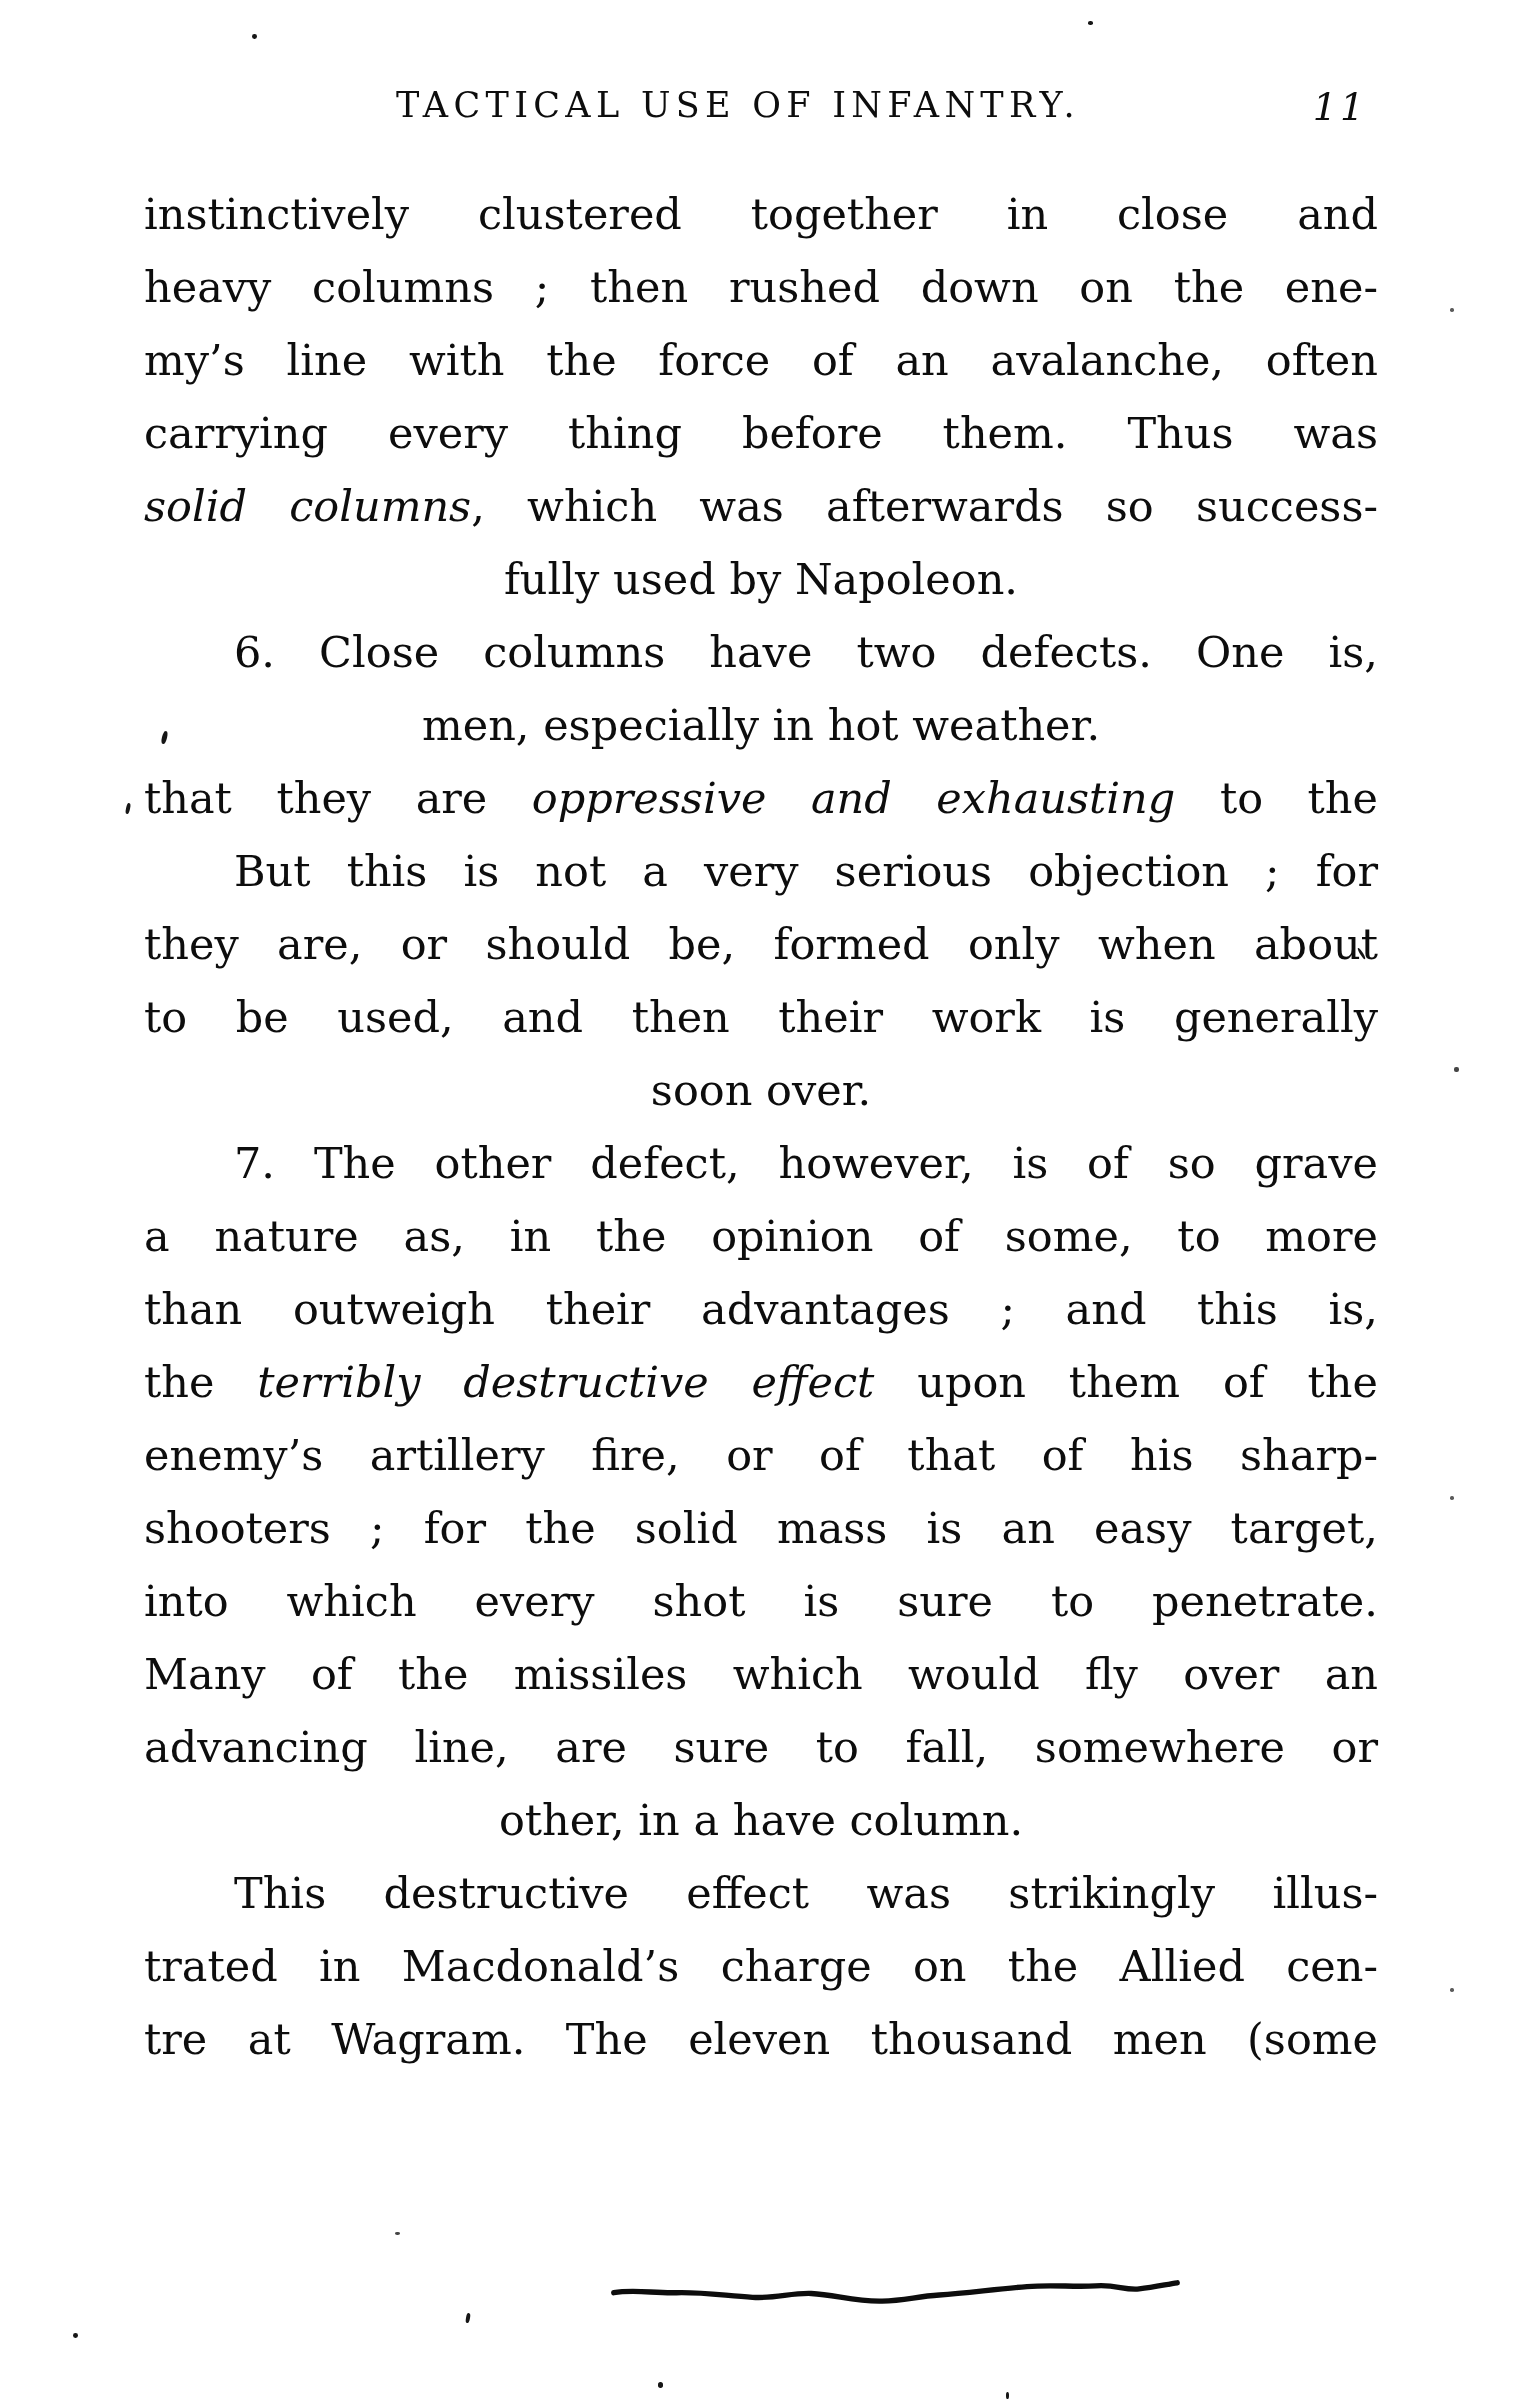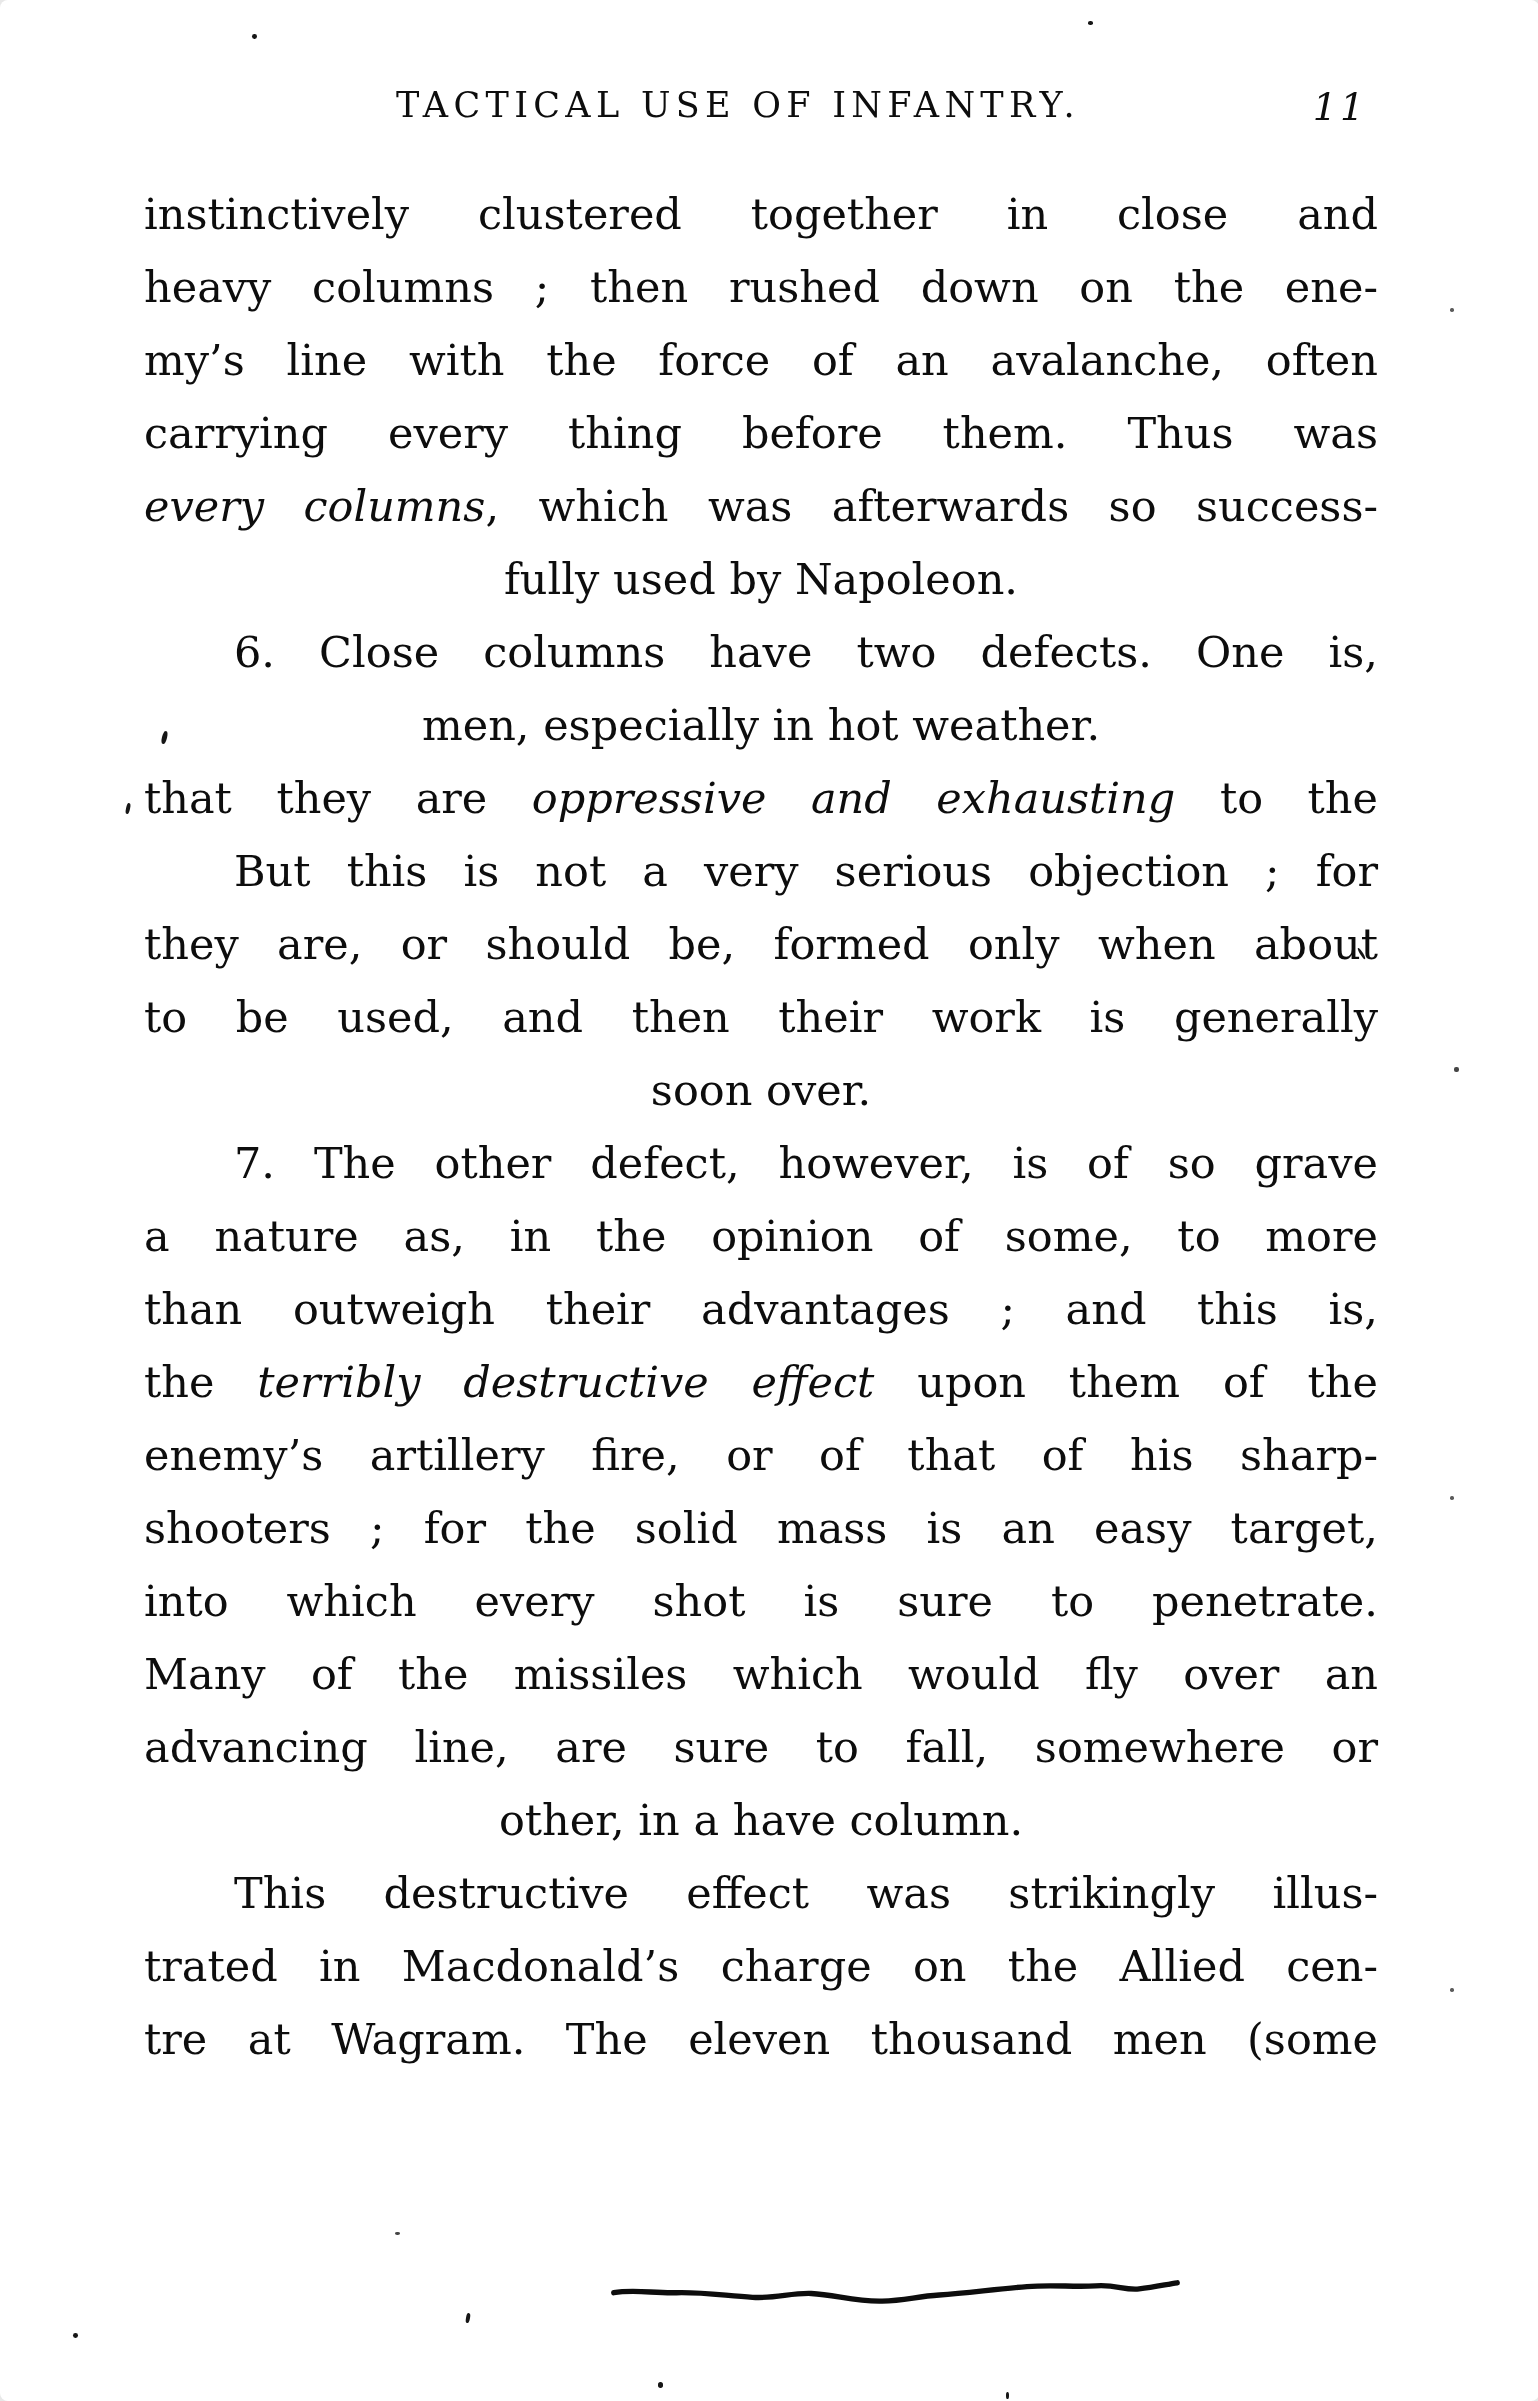--- a/index.html
+++ b/index.html
@@ -4,21 +4,20 @@
 <style>
   html, body { margin: 0; padding: 0; background: #e8e8e8; }
   .page {
     position: relative;
     width: 1539px;
     height: 2401px;
     background: #ffffff;
     overflow: hidden;
     font-family: "DejaVu Serif", "Liberation Serif", serif;
     color: #0d0d0d;
-    border-radius: 8px;
   }
   .running-header {
     position: absolute;
     top: 85px;
     left: 144px;
     width: 1234px;
     height: 46px;
   }
   .header-title {
     display: block;
@@ -76,21 +75,21 @@
     <span class="header-title">TACTICAL USE OF INFANTRY.</span>
     <span class="page-number">11</span>
   </div>
 
   <div class="body-text">
       <div>
         <div class="line j"><span>instinctively clustered together in close and</span></div>
         <div class="line j"><span>heavy columns ; then rushed down on the ene-</span></div>
         <div class="line j"><span>my’s line with the force of an avalanche, often</span></div>
         <div class="line j"><span>carrying every thing before them.  Thus was</span></div>
-        <div class="line j"><span class="it">every columns</span><span>, which was afterwards so success-</span></div>
+        <div class="line j"><span class="it">solid columns</span><span>, which was afterwards so success-</span></div>
         <div class="line"><span>fully used by Napoleon.</span></div>
       </div>
       <div>
         <div class="line j ind"><span>6. Close columns have two defects.  One is,</span></div>
         <div class="line"><span>men, especially in hot weather.</span></div>
         <div class="line j"><span>that they are </span><span class="it">oppressive and exhausting</span><span> to the</span></div>
       </div>
       <div>
         <div class="line j ind"><span>But this is not a very serious objection ; for</span></div>
         <div class="line j"><span>they are, or should be, formed only when about</span></div>

